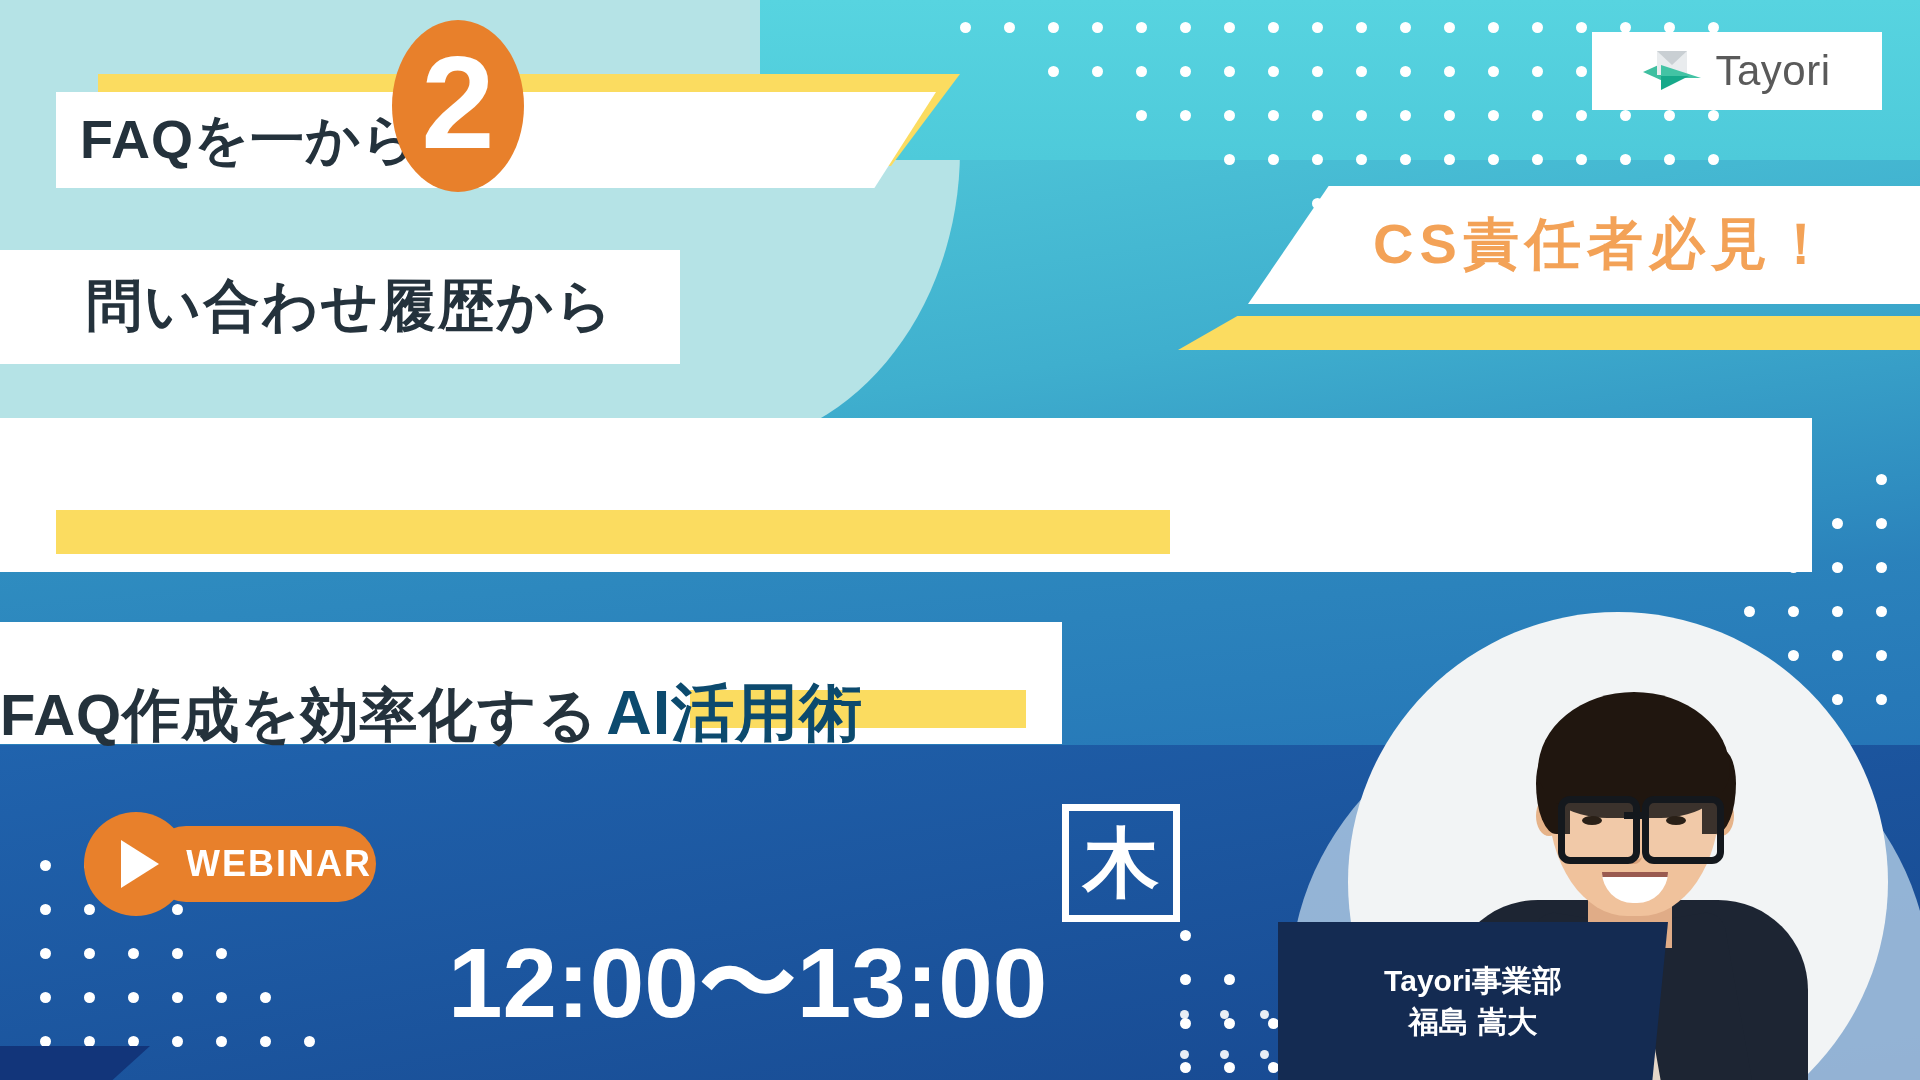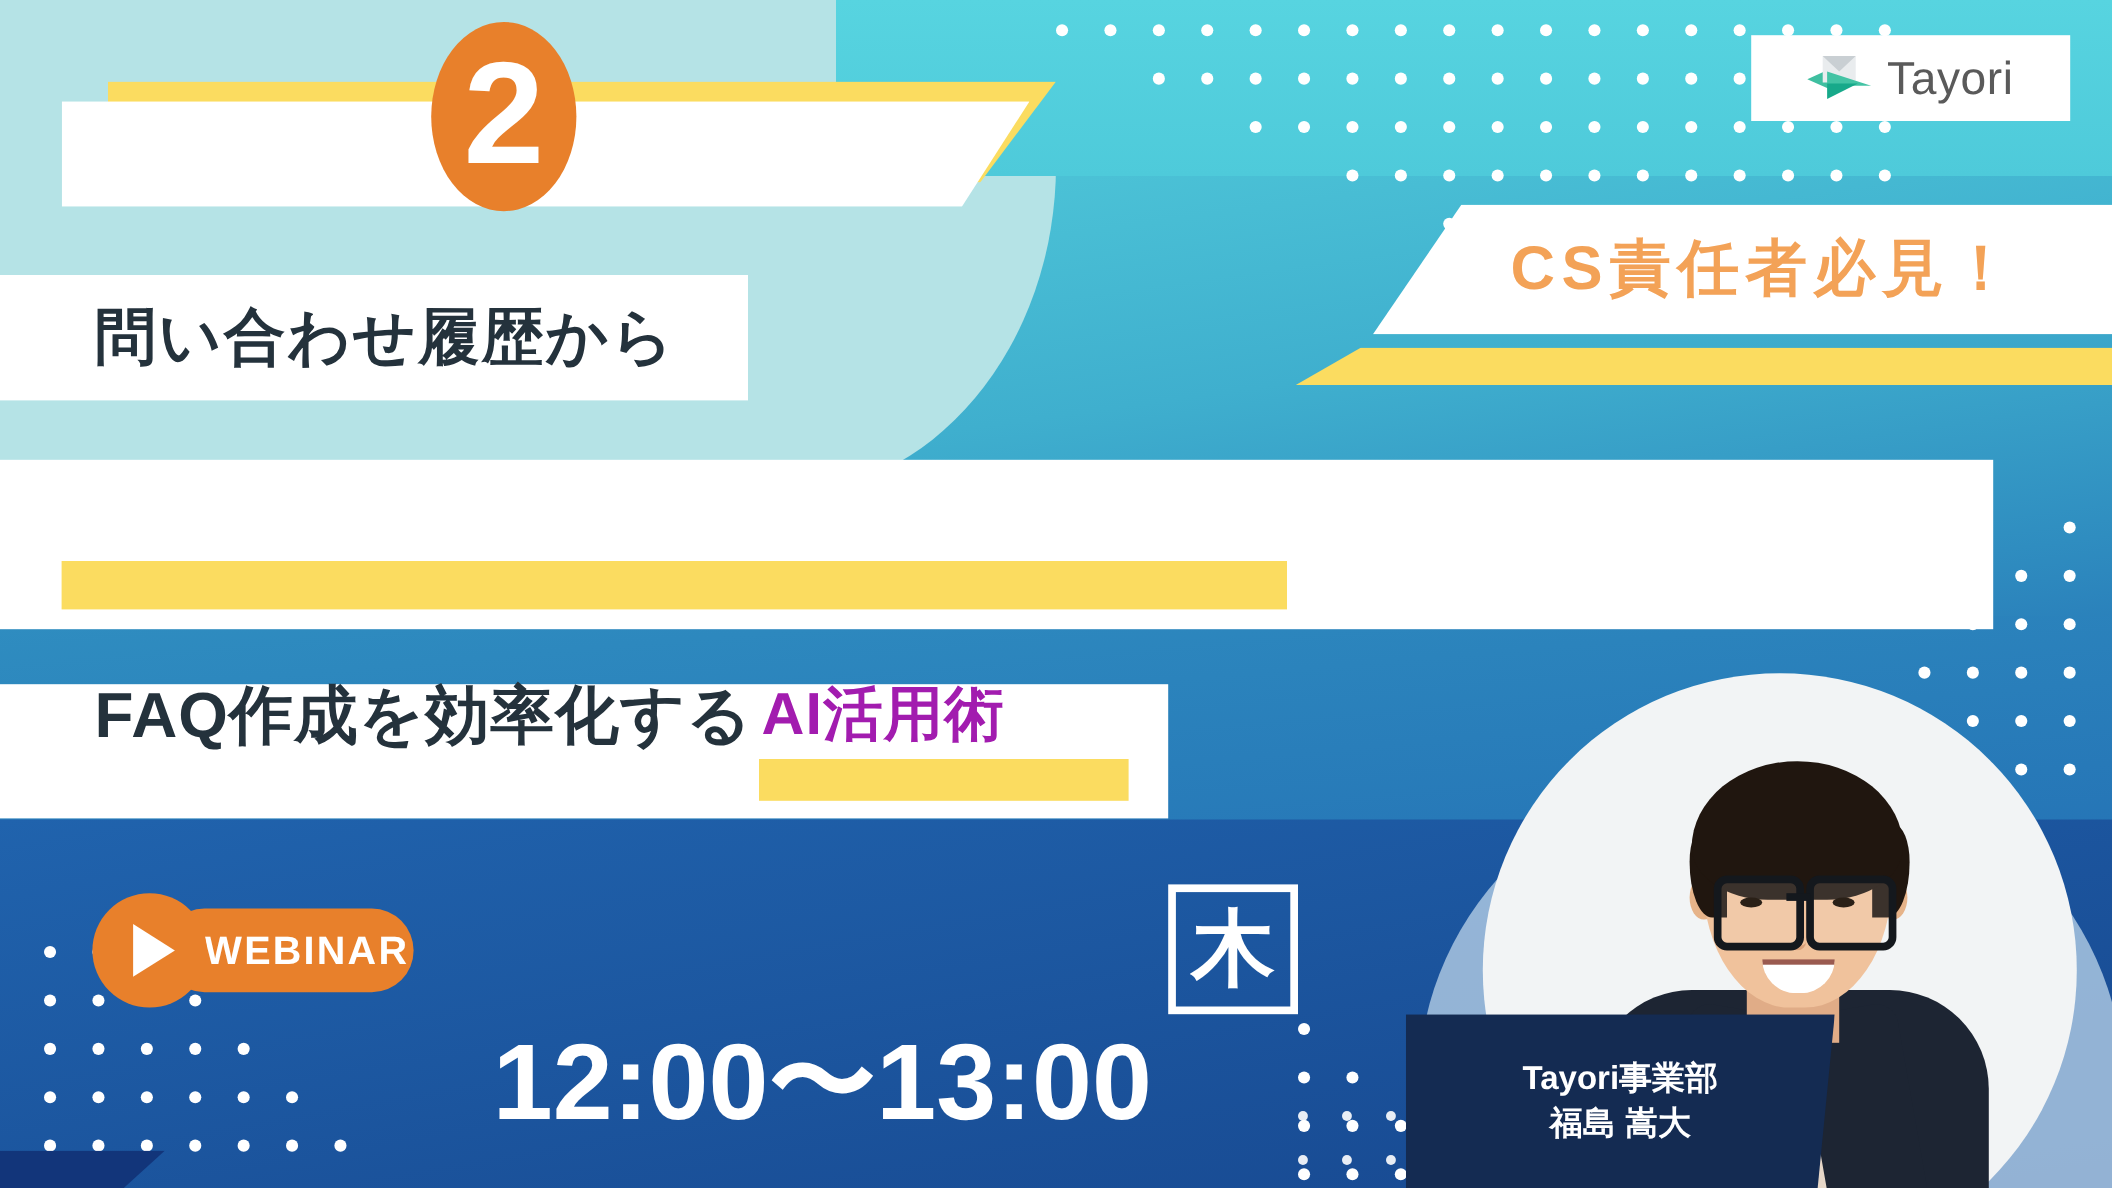--- a/index.html
+++ b/index.html
@@ -185,33 +185,33 @@
     letter-spacing:1px;line-height:1;margin-left:10px;
   }
 
   
   .h4-white{
     position:absolute;left:0;top:622px;width:1062px;height:122px;
     background:#ffffff;
   }
   .h4-line{
     position:absolute;left:0;top:622px;width:1062px;height:122px;
-    display:flex;align-items:flex-start;white-space:nowrap;padding-left:86px;
+    display:flex;align-items:flex-end;white-space:nowrap;
     box-sizing:border-box;
   }
   .h4-yellow{
     position:absolute;left:690px;top:690px;width:336px;height:38px;
     background:#fbdc60;
   }
   .h4-a{
     position:relative;font-size:58px;font-weight:bold;color:#24323c;
     letter-spacing:1px;line-height:1;
   }
   .h4-b{
-    position:relative;font-size:54px;font-weight:bold;color:#a21caf;
+    position:relative;font-size:63px;font-weight:bold;color:#0c4a6e;
     letter-spacing:1px;line-height:1;margin-left:8px;
   }
 
   
   .play-circle{
     position:absolute;left:84px;top:812px;width:104px;height:104px;
     background:#e8802b;border-radius:50%;
     display:flex;align-items:center;justify-content:center;z-index:3;
   }
   .play-tri{
@@ -529,20 +529,21 @@
       <span class="lm-env"></span>
       <span class="lm-plane-main"></span>
       <span class="lm-plane-dark"></span>
     </span>
     <span class="logo-text">Tayori</span>
   </div>
 
   <div class="h1-yellow"></div>
   <div class="h1-white"></div>
   <div class="h1-text">
+    <span>FAQを一から</span>
   </div>
   <div class="h1-ellipse">
     <span>2</span>
   </div>
 
   <div class="cs-white">
     <span class="cs-text">CS責任者必見！</span>
   </div>
   <div class="cs-yellow"></div>
 

